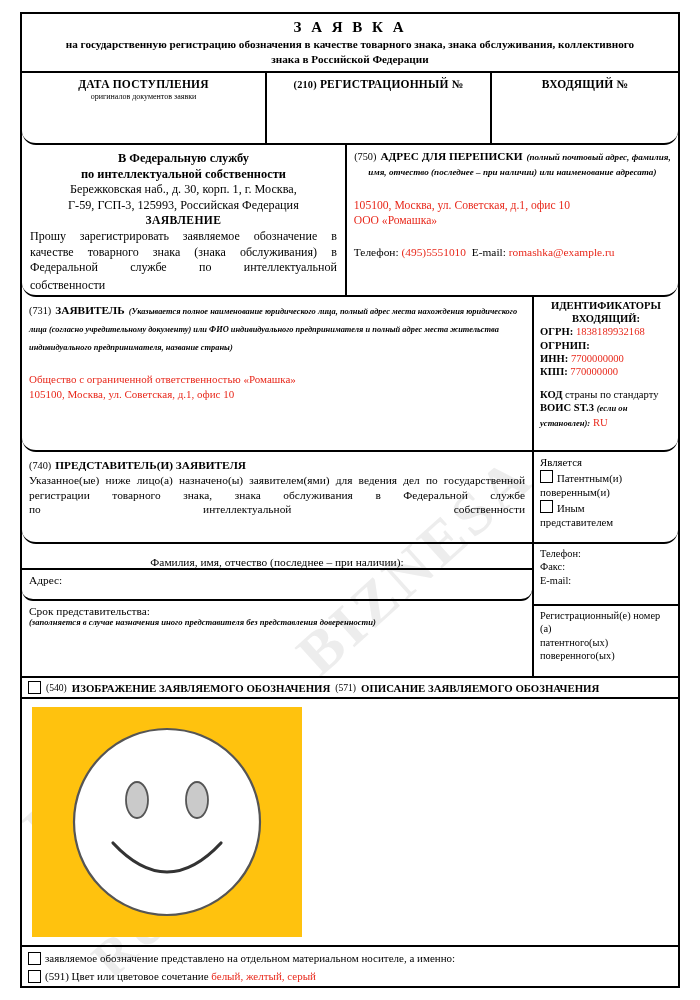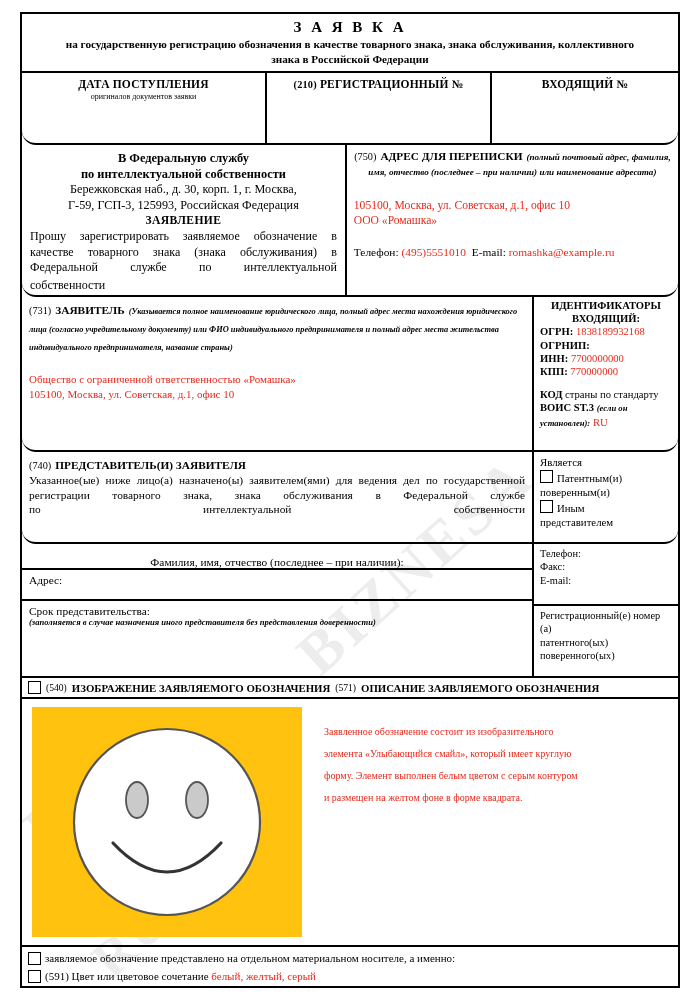--- a/index.html
+++ b/index.html
@@ -241,21 +241,21 @@
       <div>представителем</div>
     </div>
   </div>
 
   <div style="display:flex; border-bottom:2px solid #000;">
     <div style="width:512px; box-sizing:border-box; border-right:2px solid #000;">
       <div style="height:22px; box-sizing:border-box; border-bottom:2px solid #000; padding:12px 7px; font-size:11.4px;text-align:center;">
         <span>Фамилия, имя, отчество (последнее – при наличии):</span>
         <span class="red"></span>
       </div>
-      <div style="height:31px; box-sizing:border-box; border-bottom:2px solid #000; padding:4px 7px; font-size:11.4px;">
+      <div style="height:31px; box-sizing:border-box; border-bottom:2px solid #000; padding:4px 7px; font-size:11.4px;border-radius:11px;">
         <span>Адрес:</span>
         <span class="red"></span>
       </div>
       <div style="height:52px; box-sizing:border-box; padding:4px 7px;">
         <div style="font-size:11.4px;">Срок представительства:</div>
         <div class="note-it" style="font-size:8.6px;">(заполняется в случае назначения иного представителя без представления доверенности)</div>
       </div>
     </div>
     <div style="width:144px; box-sizing:border-box;" class="stack-r">
       <div style="height:62px;">
@@ -283,26 +283,20 @@
     <div class="mark-box">
       <div class="smiley-wrap">
         <svg width="212" height="212" viewBox="0 0 212 212">
           <circle cx="106" cy="106" r="93" fill="#FFFFFF" stroke="#555555" stroke-width="2.2"></circle>
           <ellipse cx="76" cy="84" rx="11" ry="18" fill="#CACACA" stroke="#555555" stroke-width="1.8"></ellipse>
           <ellipse cx="136" cy="84" rx="11" ry="18" fill="#CACACA" stroke="#555555" stroke-width="1.8"></ellipse>
           <path d="M52 127 Q106 185 160 127" fill="none" stroke="#333333" stroke-width="3.2" stroke-linecap="round"></path>
         </svg>
       </div>
     </div>
-    <div class="desc">
-      <div>Заявленное обозначение состоит из изобразительного</div>
-      <div>элемента «Улыбающийся смайл», который имеет круглую</div>
-      <div>форму. Элемент выполнен белым цветом с серым контуром</div>
-      <div>и размещен на желтом фоне в форме квадрата.</div>
-    </div>
   </div>
 
   <div class="bt">
     <div class="line">
       <span class="chk"></span>
       <span>заявляемое обозначение представлено на отдельном материальном носителе, а именно:</span>
     </div>
     <div class="line">
       <span class="chk"></span>
       <span>(591)</span>&nbsp;<span>Цвет или цветовое сочетание</span>&nbsp;<span class="red">белый, желтый, серый</span>

